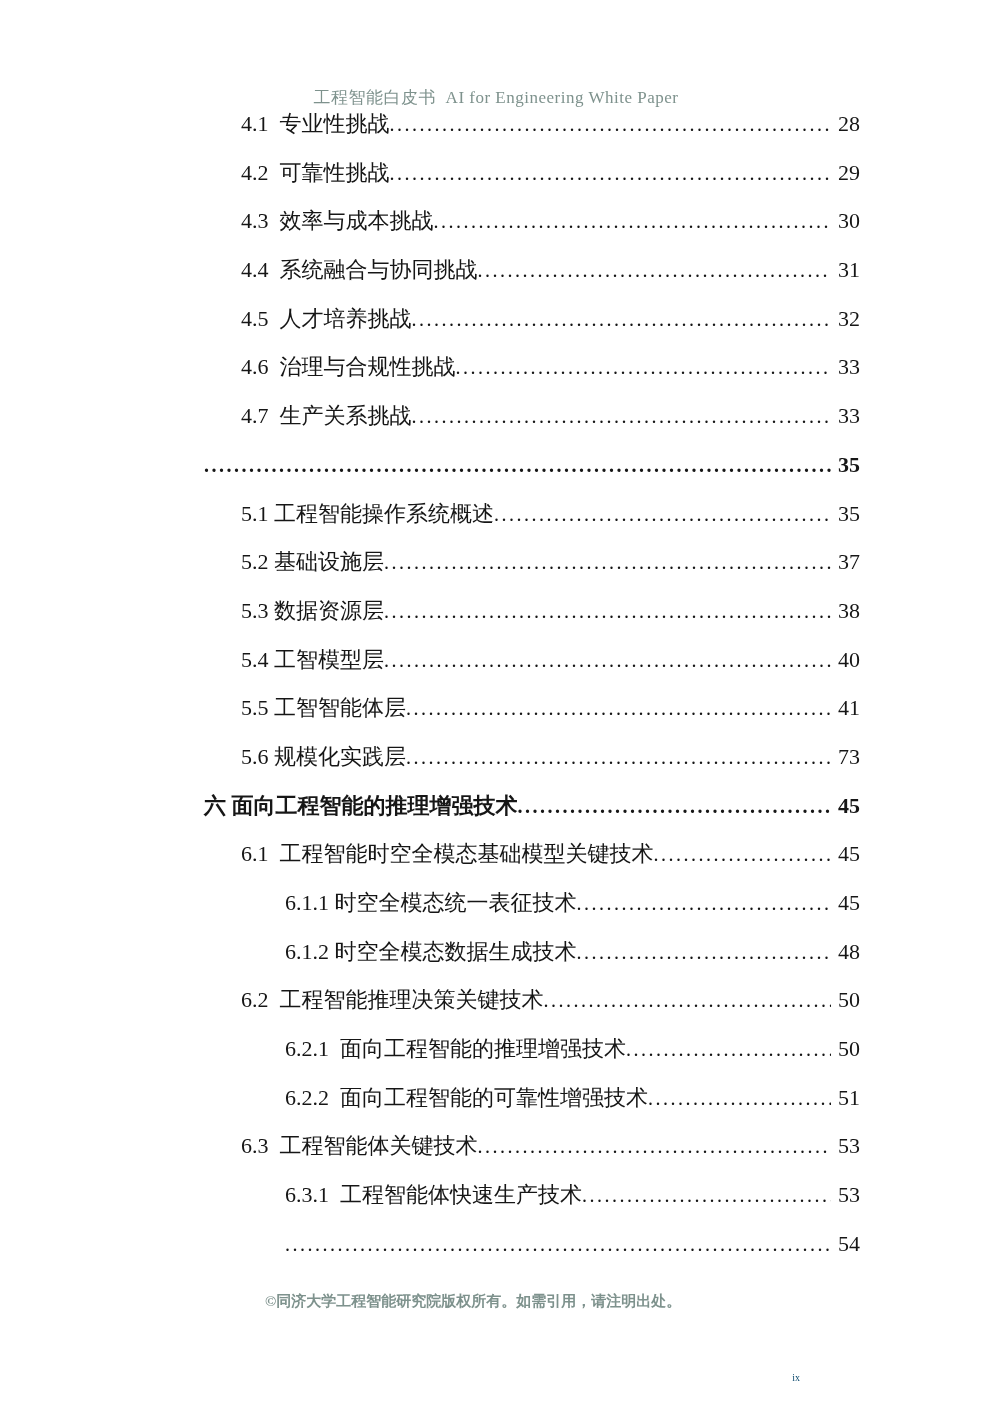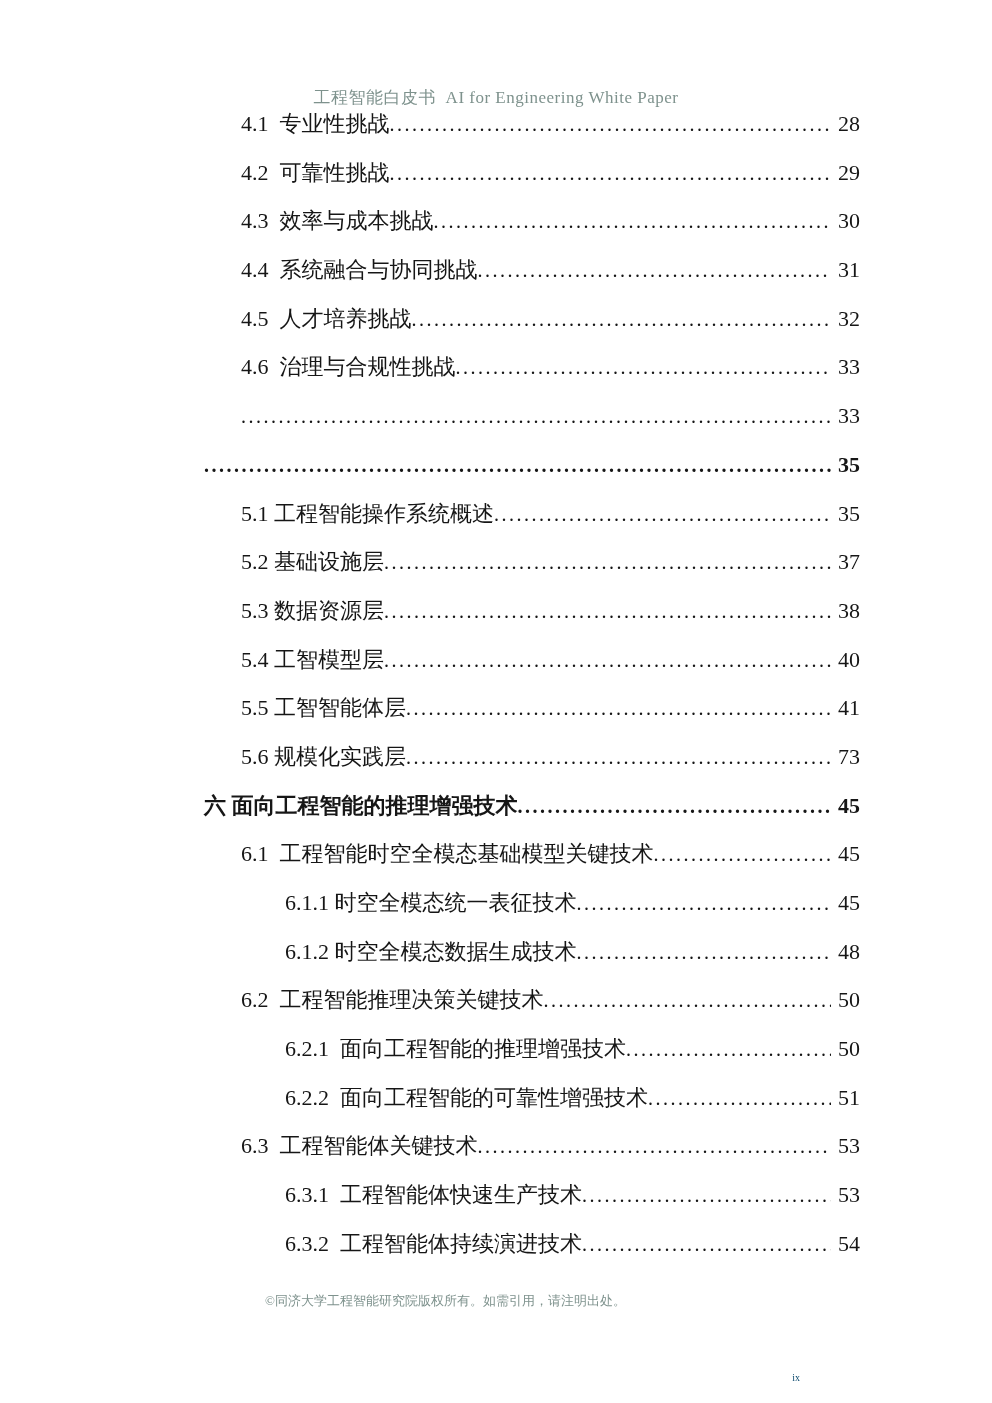--- a/index.html
+++ b/index.html
@@ -56,23 +56,24 @@
     padding-left: 3px;
     min-width: 26px;
   }
   .toc-row.level-1 { font-weight: bold; font-size: 22px; }
   .toc-row.level-2 { padding-left: 37px; }
   .toc-row.level-3 { padding-left: 81px; }
   .footer-copyright {
     position: absolute;
     top: 1292px;
     left: 265px;
-    font-size: 13px;
+    font-size: 15px;
     color: #7e928d;
     white-space: pre;
+    font-weight: bold;
   }
   .footer-pagenum {
     position: absolute;
     top: 1372px;
     right: 192px;
     font-size: 10px;
     color: #0c4a6e;
   }
 </style>
 </head>
@@ -107,20 +108,21 @@
         <span class="label">4.5  人才培养挑战</span>
         <span class="leader"></span>
         <span class="pagenum">32</span>
       </div>
       <div class="toc-row level-2">
         <span class="label">4.6  治理与合规性挑战</span>
         <span class="leader"></span>
         <span class="pagenum">33</span>
       </div>
       <div class="toc-row level-2">
+        <span class="label">4.7  生产关系挑战</span>
         <span class="leader"></span>
         <span class="pagenum">33</span>
       </div>
       <div class="toc-row level-1">
         <span class="leader"></span>
         <span class="pagenum">35</span>
       </div>
       <div class="toc-row level-2">
         <span class="label">5.1 工程智能操作系统概述</span>
         <span class="leader"></span>
@@ -190,21 +192,20 @@
         <span class="label">6.3  工程智能体关键技术</span>
         <span class="leader"></span>
         <span class="pagenum">53</span>
       </div>
       <div class="toc-row level-3">
         <span class="label">6.3.1  工程智能体快速生产技术</span>
         <span class="leader"></span>
         <span class="pagenum">53</span>
       </div>
       <div class="toc-row level-3">
-        <span class="label">6.3.2  工程智能体持续演进技术</span>
         <span class="leader"></span>
         <span class="pagenum">54</span>
       </div>
     </div>
 
   <div class="footer-copyright">©同济大学工程智能研究院版权所有。如需引用，请注明出处。</div>
 
   <div class="footer-pagenum">ix</div>
 
 </div>

